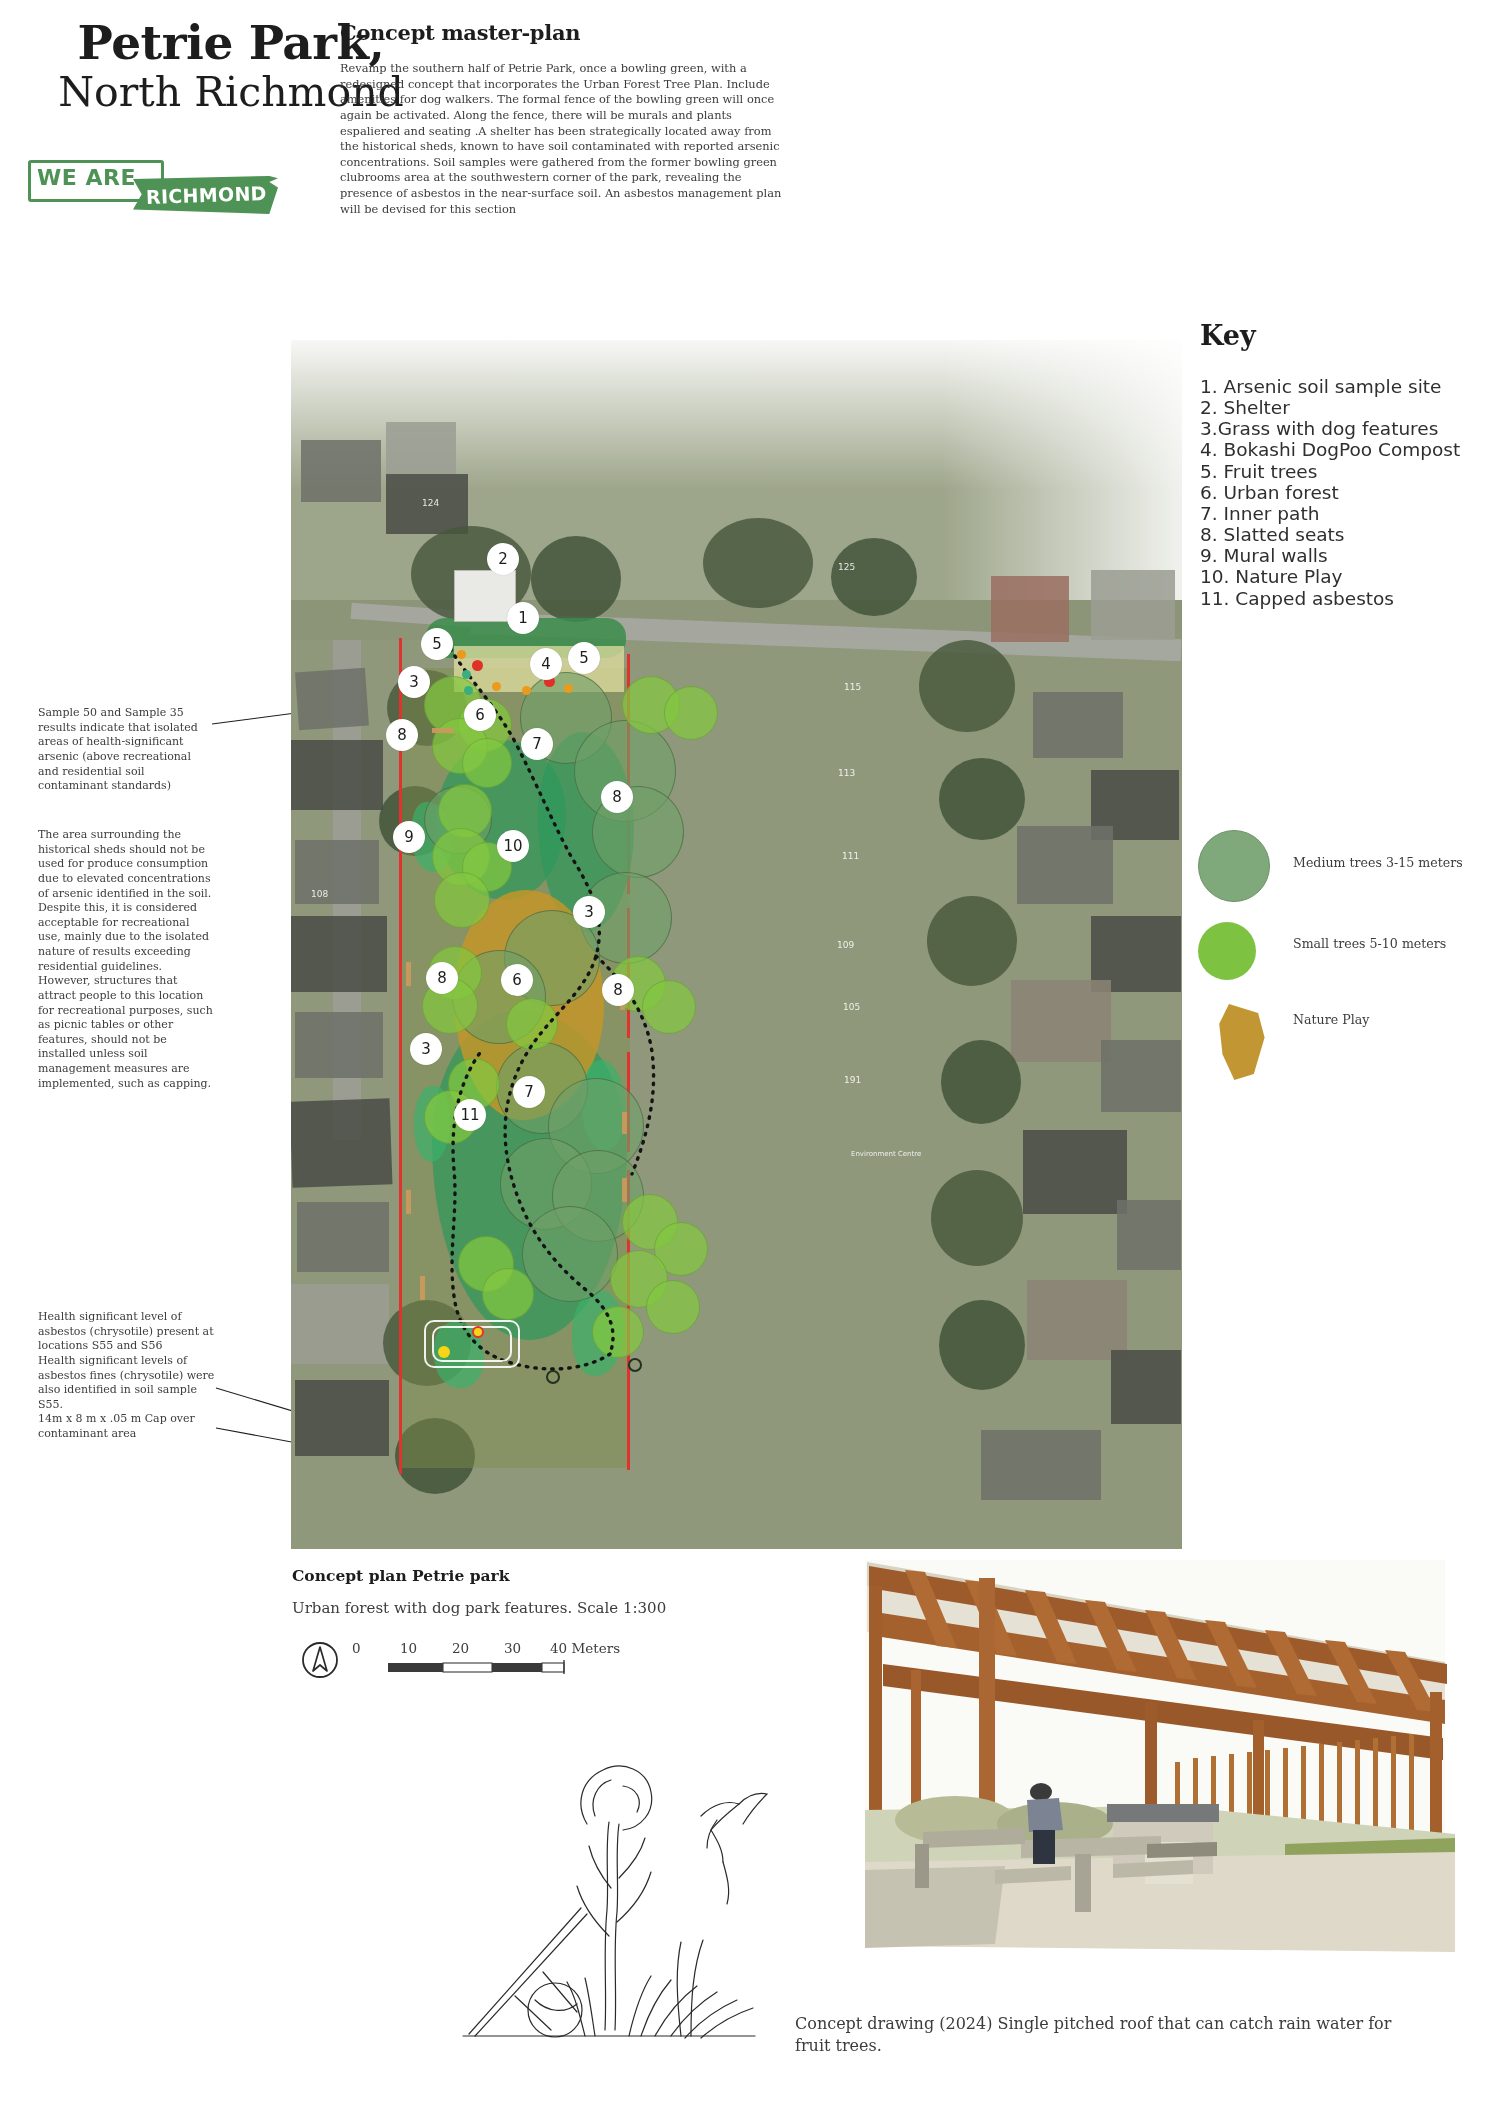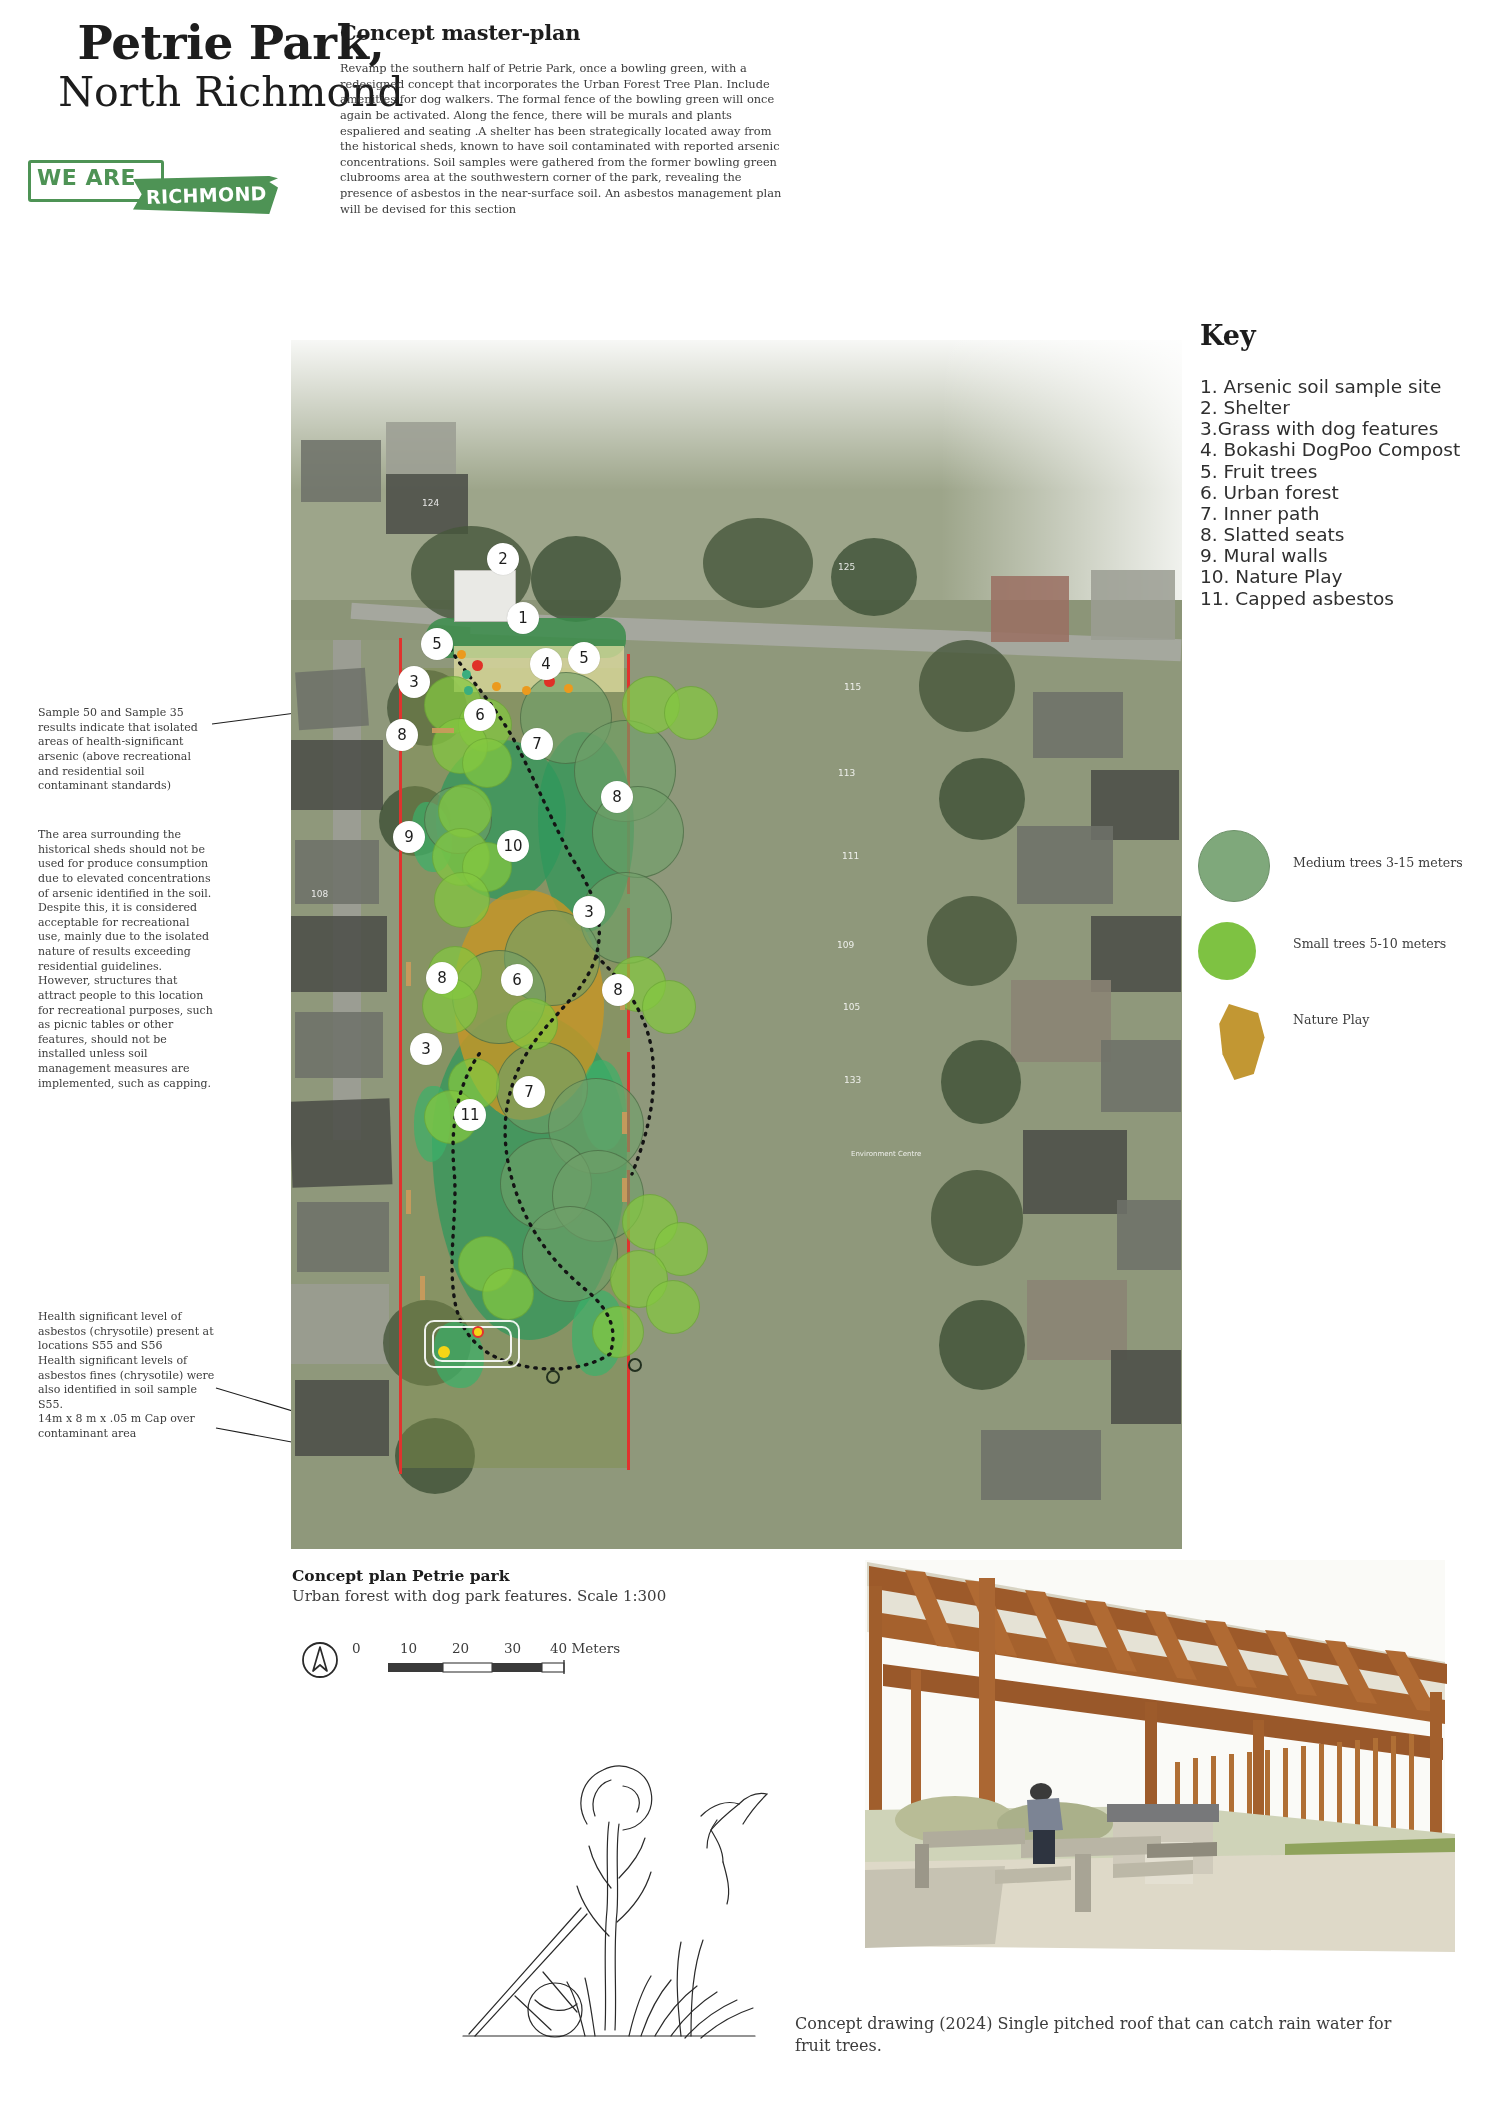--- a/index.html
+++ b/index.html
@@ -252,21 +252,21 @@
   #plan-caption-title {
     font-family: "DejaVu Serif", serif;
     font-weight: bold;
     font-size: 15.5px;
     color: #1d1d1d;
   }
   #plan-caption-sub {
     font-family: "DejaVu Serif", serif;
     font-size: 15px;
     color: #3c3c3c;
-    margin-top: 2px;
+    margin-top: 14px;
   }
 
   #scalebar { position: absolute; left: 300px; top: 1630px; width: 450px; height: 60px; }
   #north-icon { position: absolute; left: 0; top: 10px; }
   .scale-tick {
     position: absolute;
     font-family: "DejaVu Serif", serif;
     font-size: 13.5px;
     color: #3c3c3c;
   }
@@ -382,21 +382,21 @@
     <div class="veg" style="left:92px; top:960px; width:88px; height:86px;"></div>
     <div class="veg veg2" style="left:104px; top:1078px; width:80px; height:76px;"></div>
 
     <div class="lot-label" style="left:131px;top:158px;">124</div>
     <div class="lot-label" style="left:547px;top:222px;">125</div>
     <div class="lot-label" style="left:553px;top:342px;">115</div>
     <div class="lot-label" style="left:547px;top:428px;">113</div>
     <div class="lot-label" style="left:551px;top:511px;">111</div>
     <div class="lot-label" style="left:546px;top:600px;">109</div>
     <div class="lot-label" style="left:552px;top:662px;">105</div>
-    <div class="lot-label" style="left:553px;top:735px;">133</div>
+    <div class="lot-label" style="left:553px;top:735px;">191</div>
     <div class="lot-label" style="left:20px;top:549px;">108</div>
     <div class="lot-label" style="left:560px;top:810px; font-size:7px;">Environment Centre</div>
   </div>
 
   <div id="park">
 
     <div class="mowed" style="left:4px; top:78px; width:230px; height:800px; background:rgba(126,142,74,0.45);"></div>
 
     <div style="position:absolute; left:30px; top:28px; width:200px; height:40px; background:rgba(57,140,74,0.85); border-radius:20px/18px;"></div>
 

